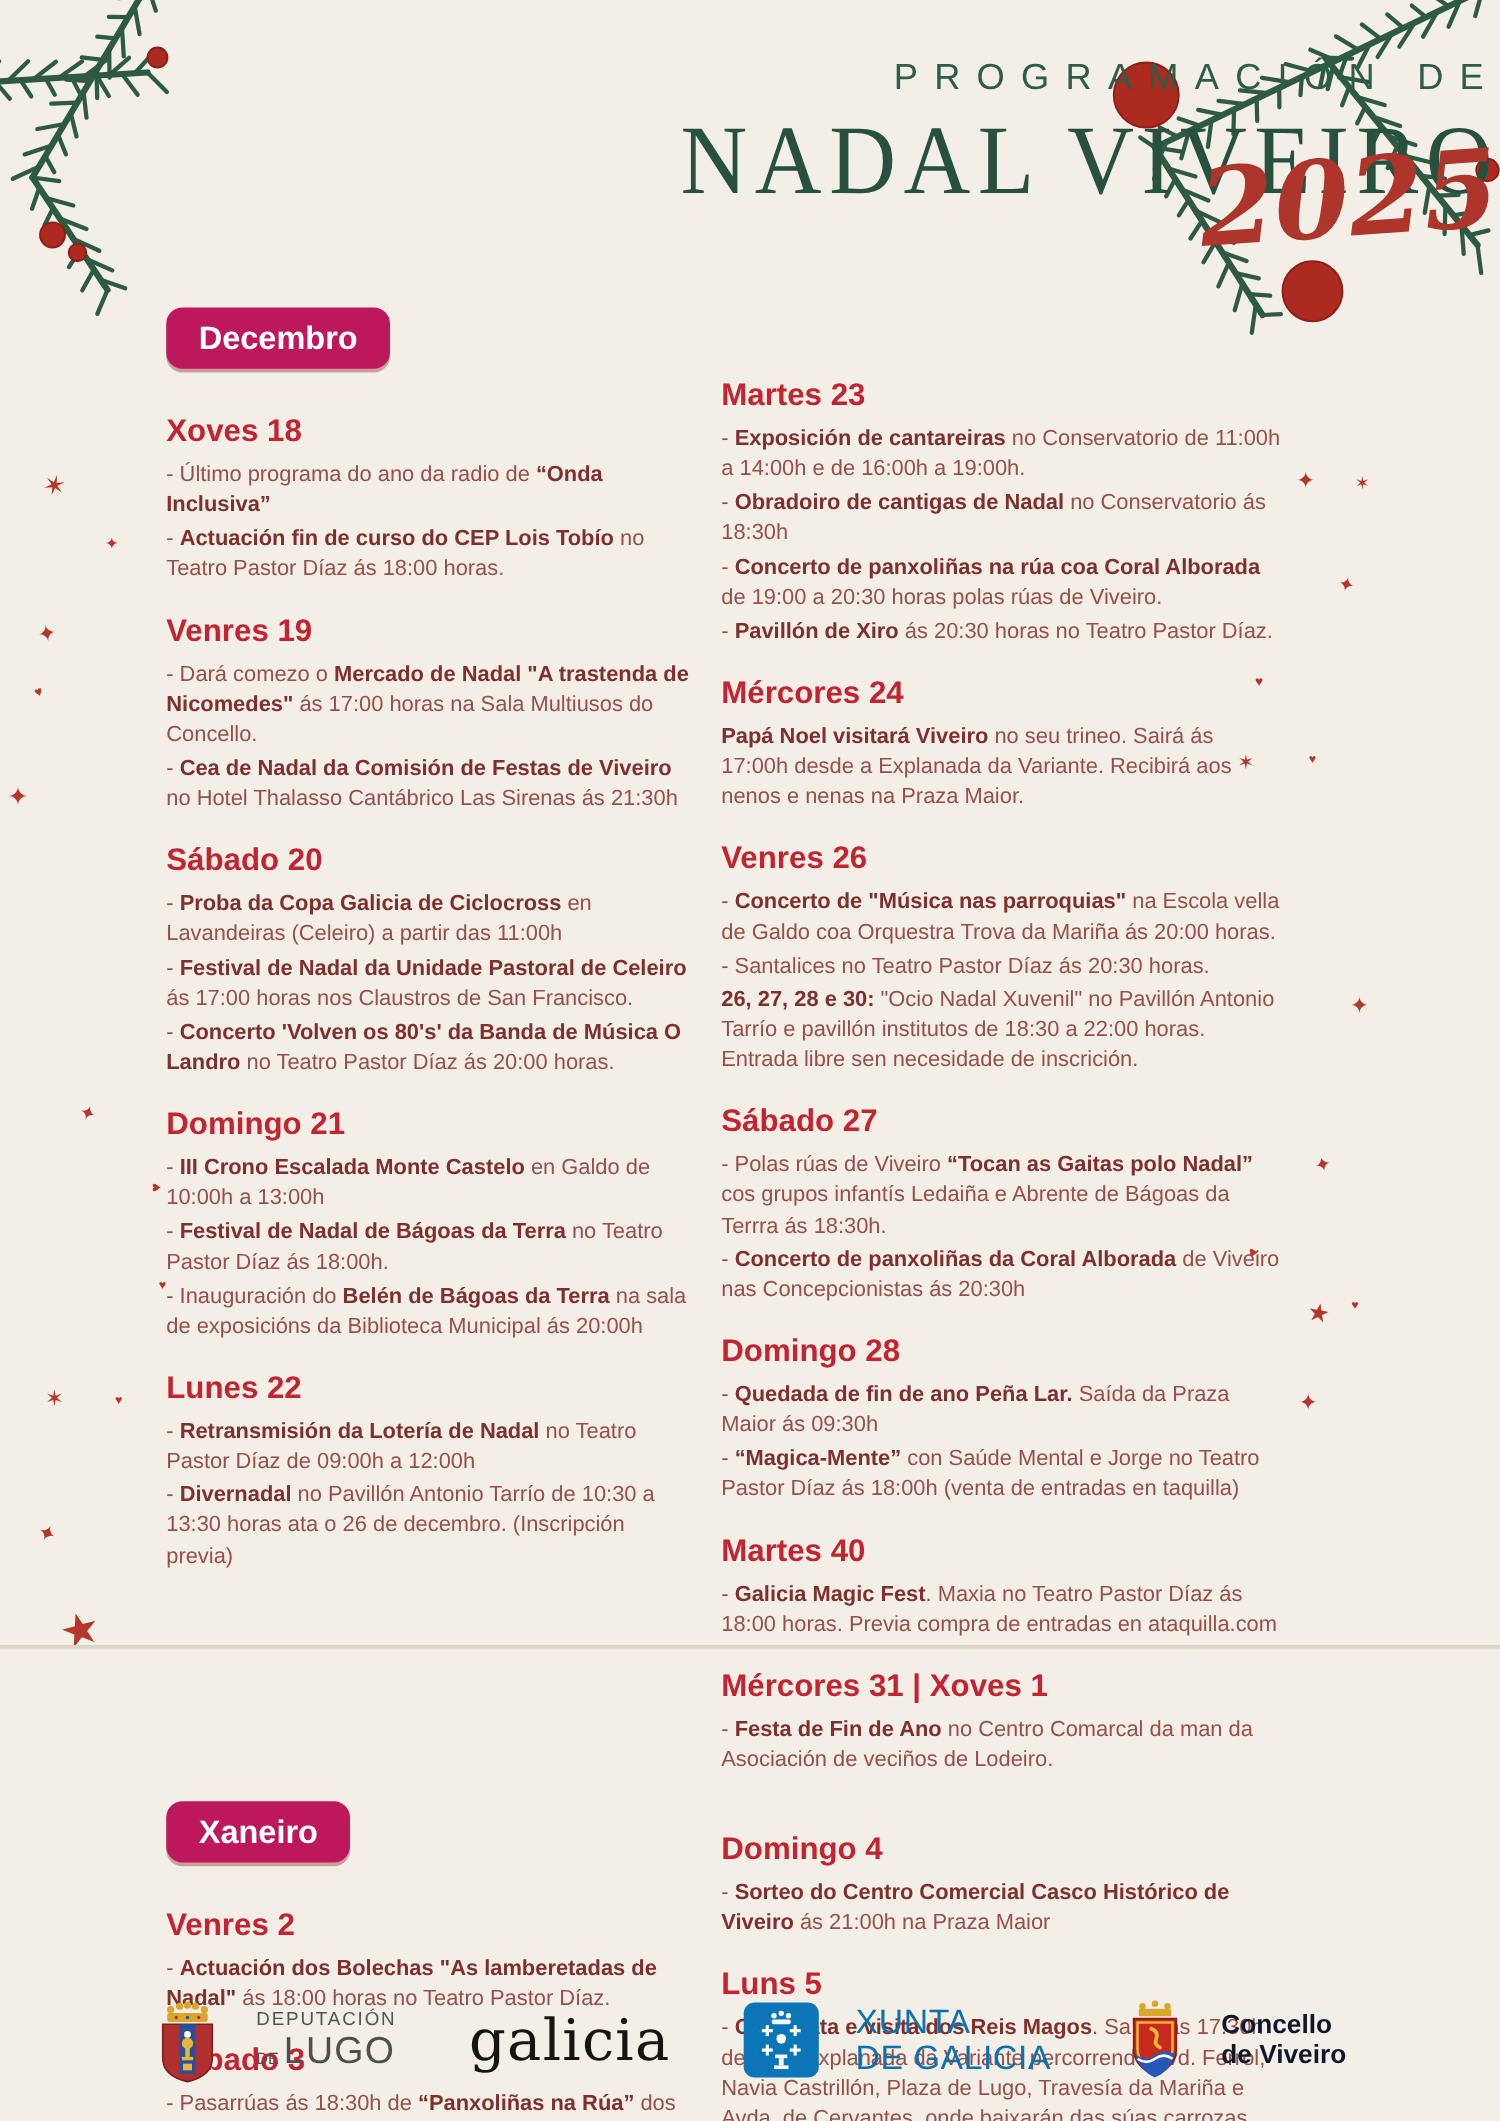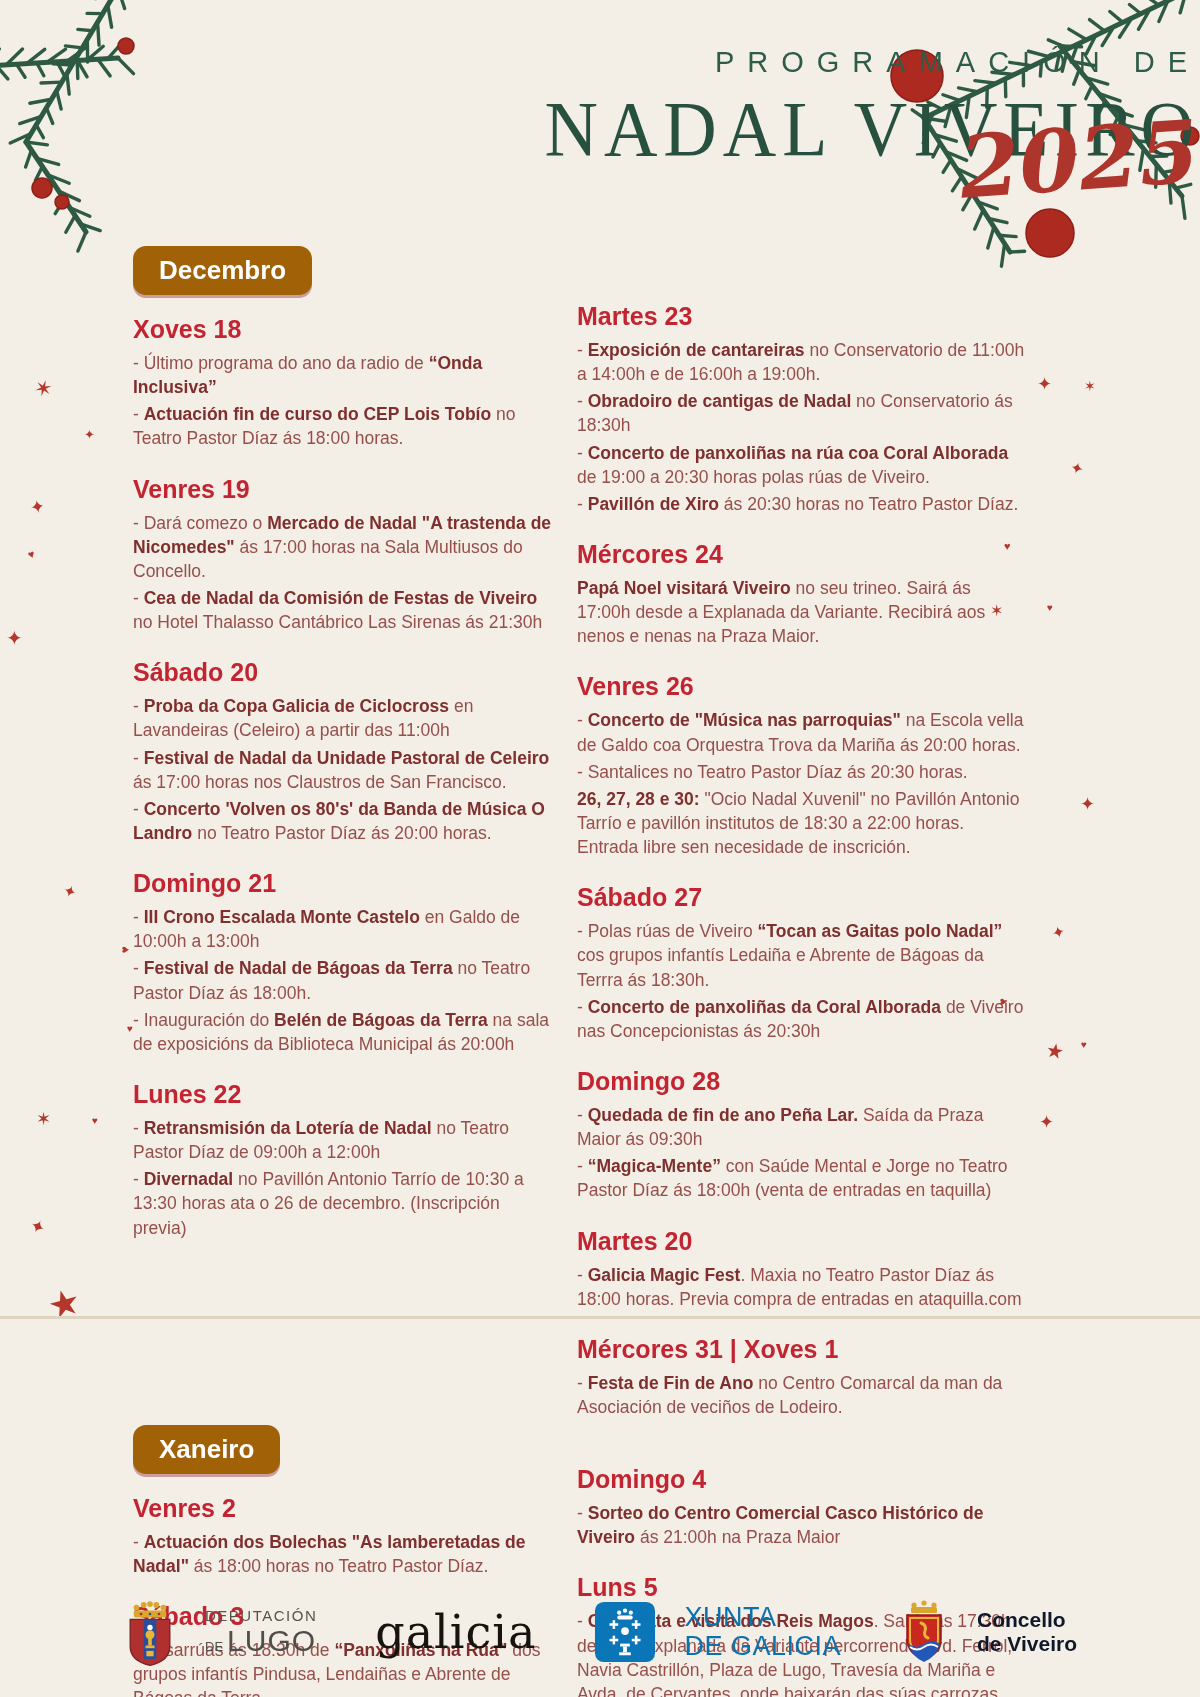--- a/index.html
+++ b/index.html
@@ -12,25 +12,25 @@
   .poster-header{position:absolute;top:46px;left:0;width:100%;text-align:right;z-index:2}
   .kicker{font-size:29px;letter-spacing:13px;text-indent:13px;color:#2e5c49;font-weight:400}
   .title{margin:8px 0 0;font-family:"Liberation Serif",serif;font-weight:400;
          font-size:74px;letter-spacing:6px;color:#27503f;transform:scaleY(1.06)}
   .year{font-family:"DejaVu Serif",serif;font-style:italic;font-weight:700;
         font-size:86px;color:#ad352c;margin-top:-30px;transform:rotate(-4deg)}
   
   .col{position:absolute;z-index:2}
   .col-left{left:133px;top:246px;width:420px}
   .col-right{left:577px;top:246px;width:450px}
-  .month-badge{display:inline-block;background:#a16207;color:#fff;font-weight:700;
+  .month-badge{display:inline-block;background:#be185d;color:#fff;font-weight:700;
     font-size:26px;padding:9px 26px;border-radius:13px;
     box-shadow:0 3px 0 rgba(130,10,20,.35)}
   .day{margin-top:24px}
-  .month-badge + .day{margin-top:20px}
+  .month-badge + .day{margin-top:36px}
   .col-right .day:first-child{margin-top:56px}
   .day-heading{margin:0 0 7px;font-size:25px;font-weight:700;color:#c32431}
   .event{margin:3px 0;font-size:17.5px;line-height:1.38;color:#964f4b}
   .event .b{font-weight:700;color:#7e2f2e}
   [data-name="month-badge-xaneiro"]{margin-top:182px}
   [data-name="day-domingo-4"]{margin-top:46px}
   
   .divider{position:absolute;left:0;top:1316px;width:100%;height:3px;background:#ddd4c1;z-index:1}
   
   .branch-svg{position:absolute;z-index:1;overflow:visible}
@@ -265,21 +265,21 @@
       <h3 class="day-heading" data-name="day-heading">Sábado 27</h3>
       <p class="event" data-name="event-item"><span>- Polas rúas de Viveiro </span><span class="b">“Tocan as Gaitas polo Nadal”</span><span> cos grupos infantís Ledaiña e Abrente de Bágoas da Terrra ás 18:30h.</span></p>
       <p class="event" data-name="event-item"><span>- </span><span class="b">Concerto de panxoliñas da Coral Alborada</span><span> de Viveiro nas Concepcionistas ás 20:30h</span></p>
     </section>
     <section class="day" data-name="day-domingo-28">
       <h3 class="day-heading" data-name="day-heading">Domingo 28</h3>
       <p class="event" data-name="event-item"><span>- </span><span class="b">Quedada de fin de ano Peña Lar.</span><span> Saída da Praza Maior ás 09:30h</span></p>
       <p class="event" data-name="event-item"><span>- </span><span class="b">“Magica-Mente”</span><span> con Saúde Mental e Jorge no Teatro Pastor Díaz ás 18:00h (venta de entradas en taquilla)</span></p>
     </section>
     <section class="day" data-name="day-martes-30">
-      <h3 class="day-heading" data-name="day-heading">Martes 20</h3>
+      <h3 class="day-heading" data-name="day-heading">Martes 40</h3>
       <p class="event" data-name="event-item"><span>- </span><span class="b">Galicia Magic Fest</span><span>. Maxia no Teatro Pastor Díaz ás 18:00 horas. Previa compra de entradas en ataquilla.com</span></p>
     </section>
     <section class="day" data-name="day-mercores-31-xoves-1">
       <h3 class="day-heading" data-name="day-heading">Mércores 31 | Xoves 1</h3>
       <p class="event" data-name="event-item"><span>- </span><span class="b">Festa de Fin de Ano</span><span> no Centro Comarcal da man da Asociación de veciños de Lodeiro.</span></p>
     </section>
     <section class="day" data-name="day-domingo-4">
       <h3 class="day-heading" data-name="day-heading">Domingo 4</h3>
       <p class="event" data-name="event-item"><span>- </span><span class="b">Sorteo do Centro Comercial Casco Histórico de Viveiro</span><span> ás 21:00h na Praza Maior</span></p>
     </section>

